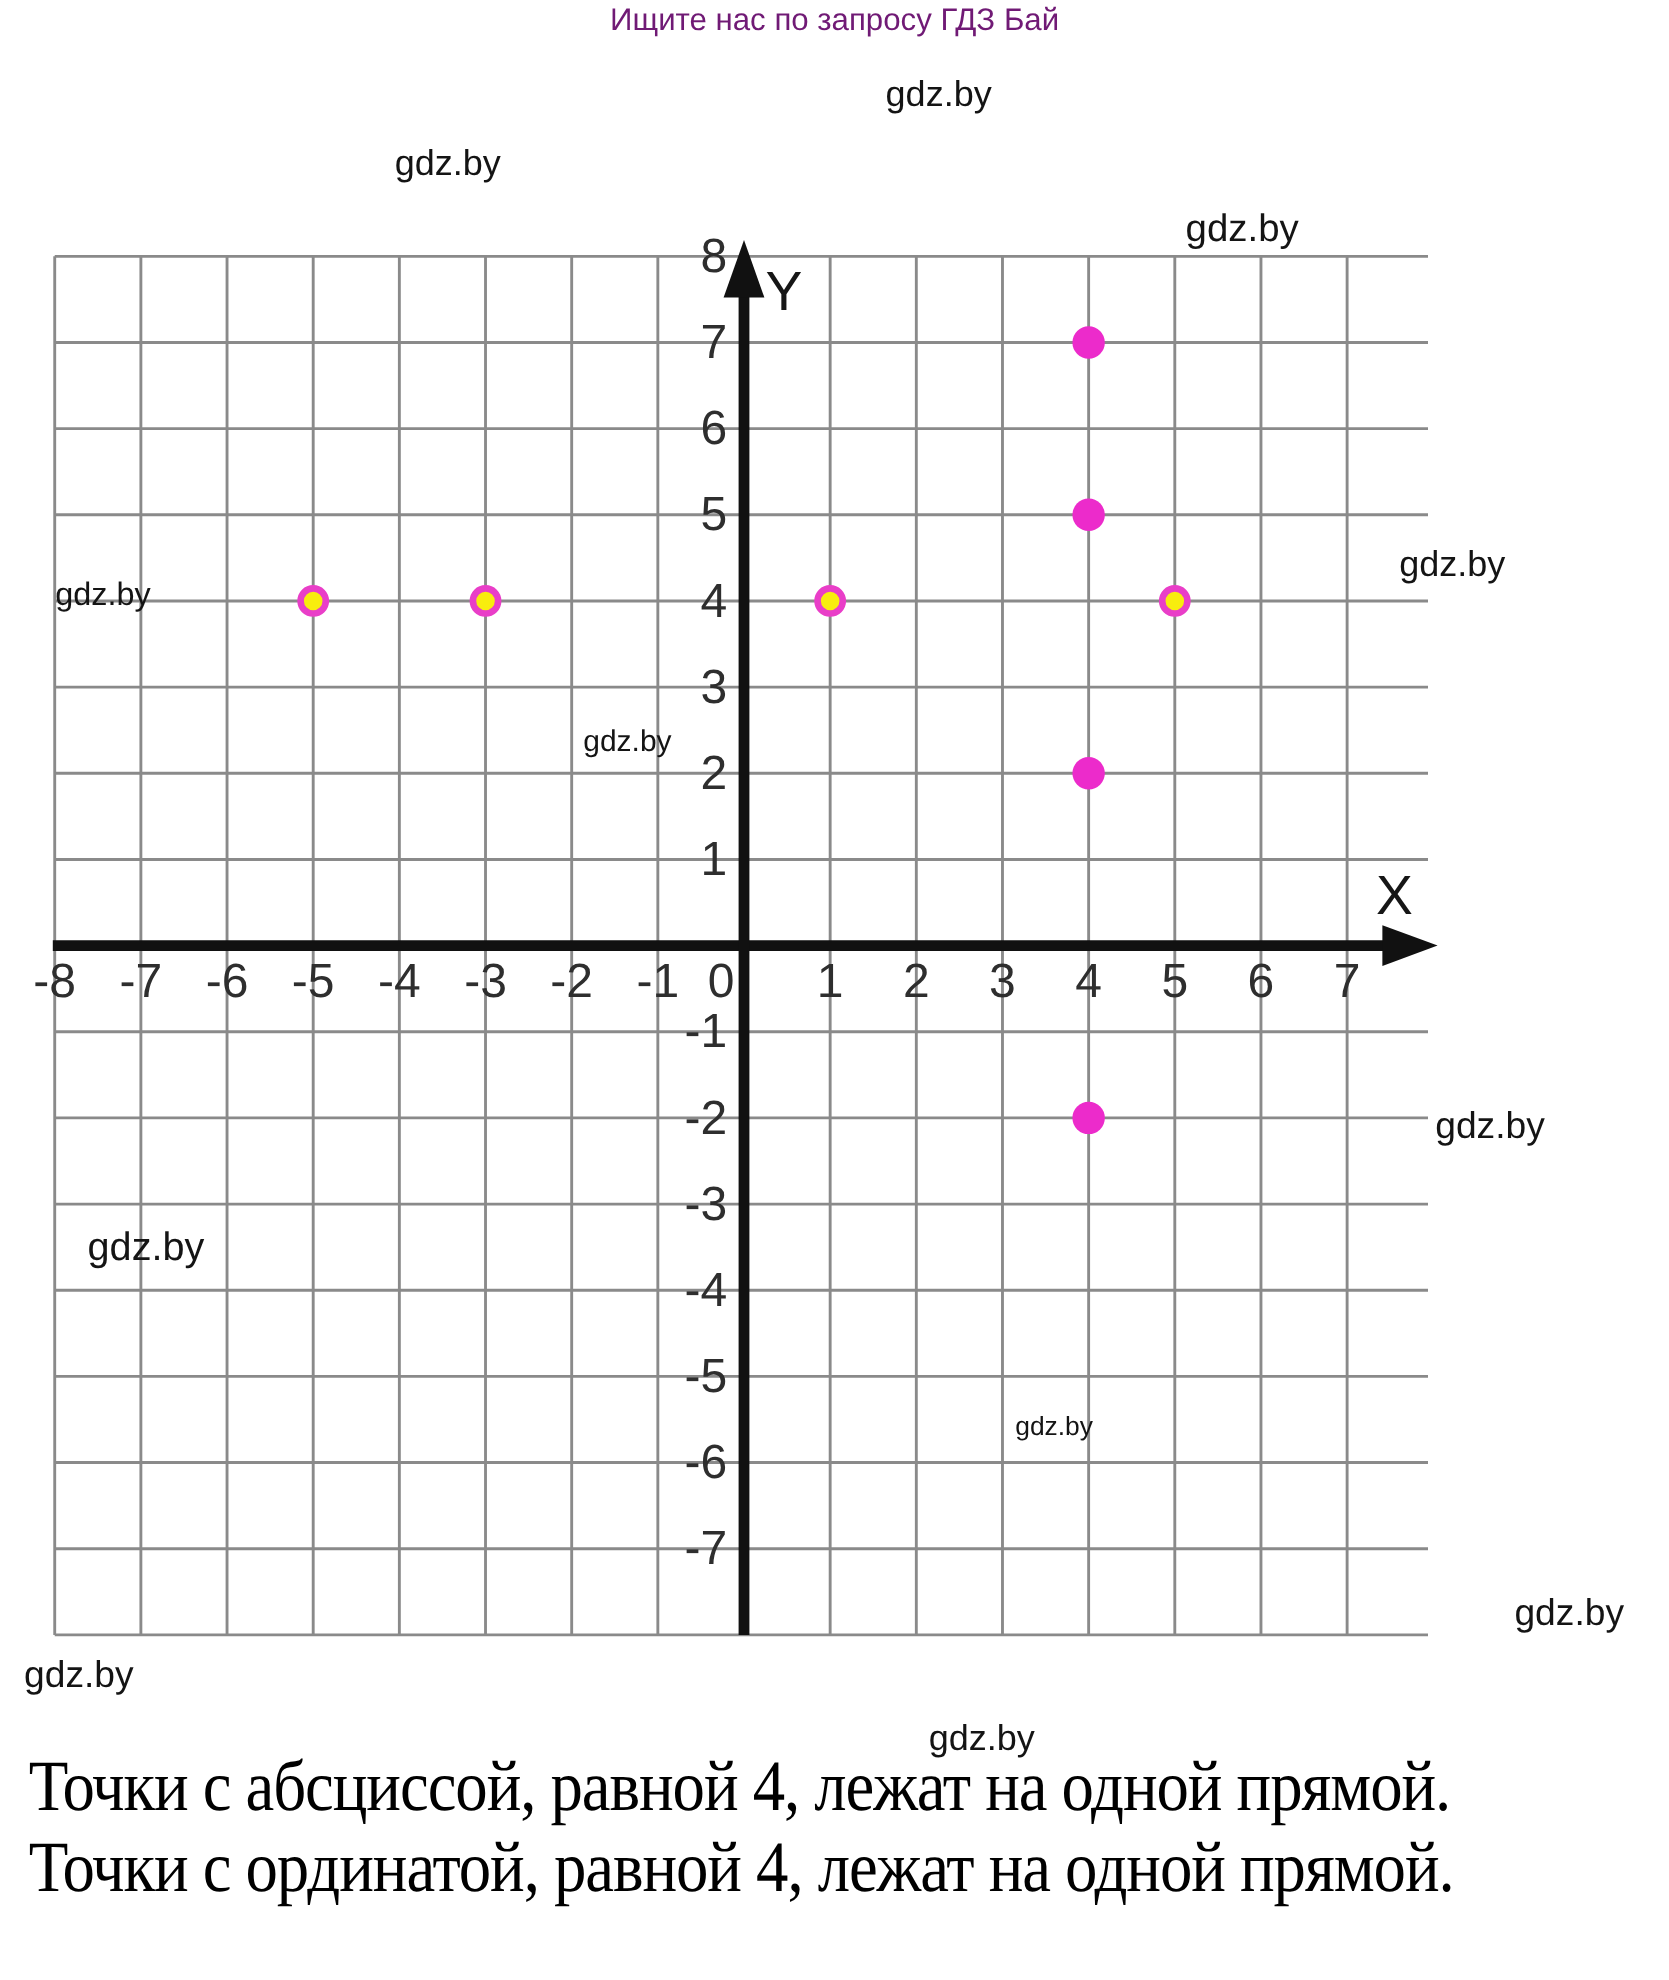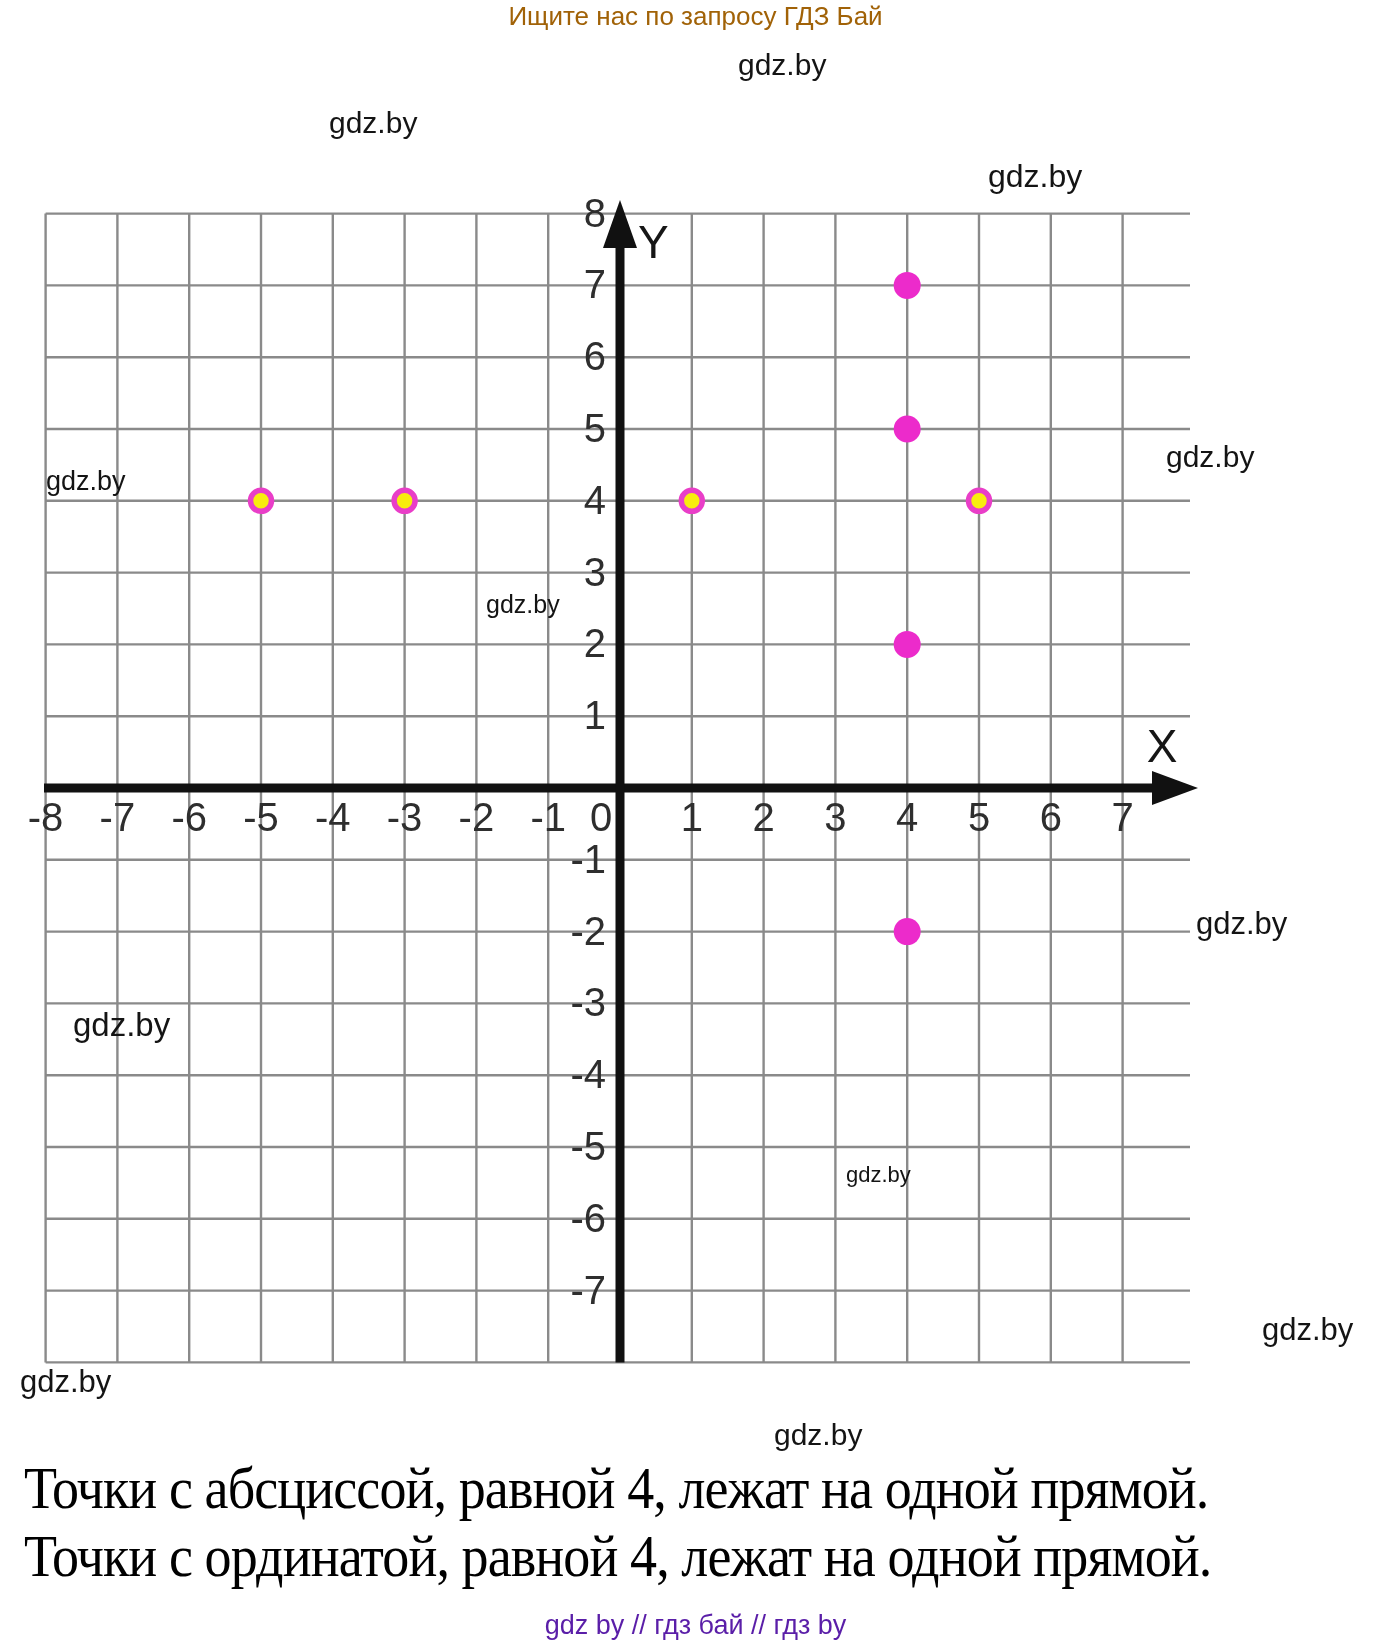--- a/index.html
+++ b/index.html
@@ -4,32 +4,32 @@
 <style>
   html,body{margin:0;padding:0;background:#ffffff;}
   .page{position:relative;width:1391px;height:1650px;background:#fff;overflow:hidden;
         font-family:"Liberation Sans",sans-serif;color:#111;}
   .green-note{position:absolute;top:1px;left:50%;transform:translateX(-50%);
         font-size:26px;font-weight:400;white-space:nowrap;}
   .title{position:absolute;left:20px;top:34px;font-family:"Liberation Serif",serif;
         font-size:54px;font-weight:bold;white-space:nowrap;color:#000;}
   #plot{position:absolute;left:0;top:0;}
   .watermark{position:absolute;color:#141414;white-space:nowrap;
-        font-family:"Liberation Sans",sans-serif;}
+        font-family:"Liberation Sans",sans-serif;margin-top:14px;}
   .answer-line{position:absolute;left:24px;font-family:"Liberation Serif",serif;
         font-size:60px;color:#000;white-space:nowrap;letter-spacing:-1px;
         transform:scaleX(0.9);transform-origin:0 50%;line-height:1.16;}
   .footer{position:absolute;left:50%;transform:translateX(-50%);top:1610px;
         font-size:27px;white-space:nowrap;}
 </style>
 </head>
 <body>
 
 <div class="page">
-  <div class="green-note" style="color: #a16207;">Ищите нас по запросу ГДЗ Бай</div>
+  <div class="green-note" style="color: #701a75;">Ищите нас по запросу ГДЗ Бай</div>
 
   <svg id="plot" width="1391" height="1650" viewBox="0 0 1391 1650">
       <g stroke="#8a8a8a" stroke-width="2.4">
         <line x1="45.60000000000002" y1="1362.4" x2="1190" y2="1362.4"></line>
         <line x1="45.60000000000002" y1="1290.6" x2="1190" y2="1290.6"></line>
         <line x1="45.60000000000002" y1="1218.8" x2="1190" y2="1218.8"></line>
         <line x1="45.60000000000002" y1="1147" x2="1190" y2="1147"></line>
         <line x1="45.60000000000002" y1="1075.2" x2="1190" y2="1075.2"></line>
         <line x1="45.60000000000002" y1="1003.4" x2="1190" y2="1003.4"></line>
         <line x1="45.60000000000002" y1="931.6" x2="1190" y2="931.6"></line>
@@ -124,14 +124,13 @@
       <span class="watermark" style="left: 73px; top: 1006px; font-size: 33px; color: rgb(20, 20, 20);">gdz.by</span>
       <span class="watermark" style="left: 846px; top: 1162px; font-size: 22px; color: rgb(20, 20, 20);">gdz.by</span>
       <span class="watermark" style="left: 1262px; top: 1312px; font-size: 31px; color: rgb(20, 20, 20);">gdz.by</span>
       <span class="watermark" style="left: 20px; top: 1364px; font-size: 31px; color: rgb(20, 20, 20);">gdz.by</span>
       <span class="watermark" style="left: 774px; top: 1418px; font-size: 30px; color: rgb(20, 20, 20);">gdz.by</span>
     </div>
 
   <div class="answer-line" style="top:1454px">Точки с абсциссой, равной 4, лежат на одной прямой.</div>
   <div class="answer-line" style="top:1522px">Точки с ординатой, равной 4, лежат на одной прямой.</div>
 
-  <div class="footer" style="color: rgb(90, 30, 168);">gdz by  //  гдз бай  //  гдз by</div>
 </div>
 
 </body></html>

